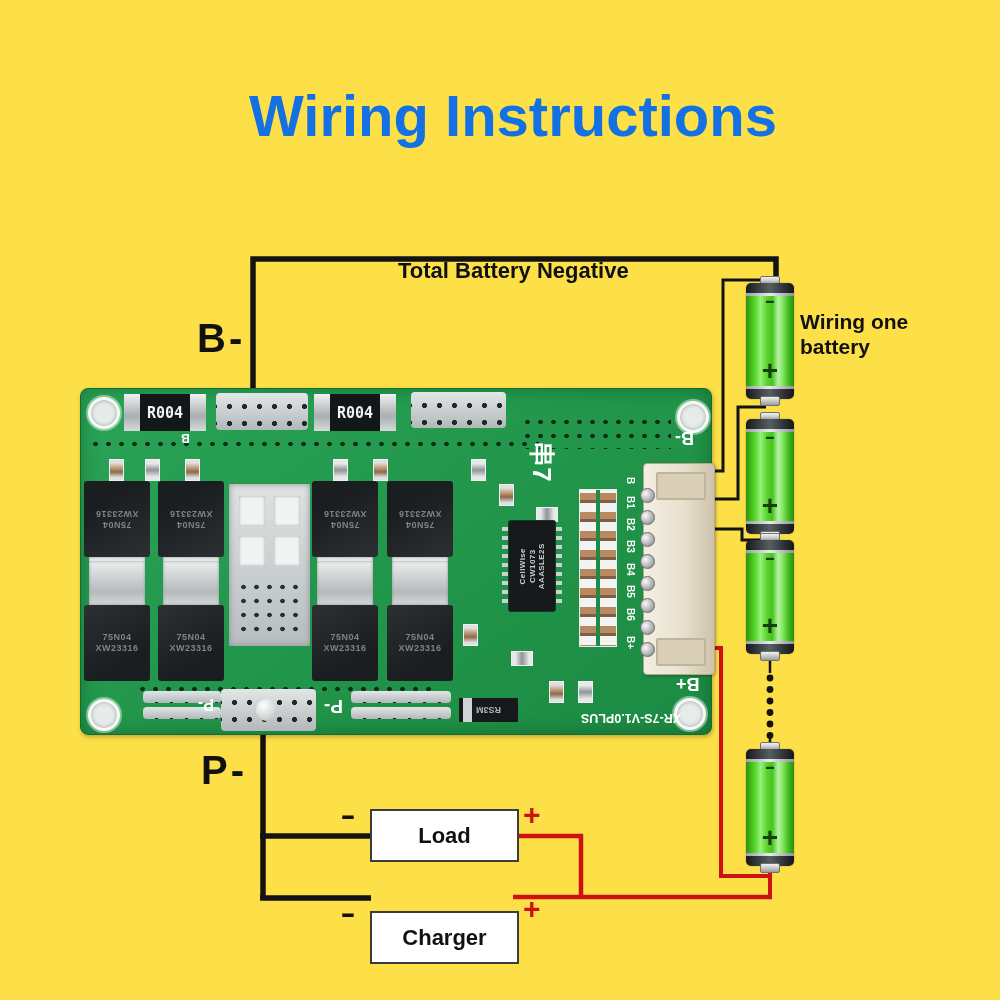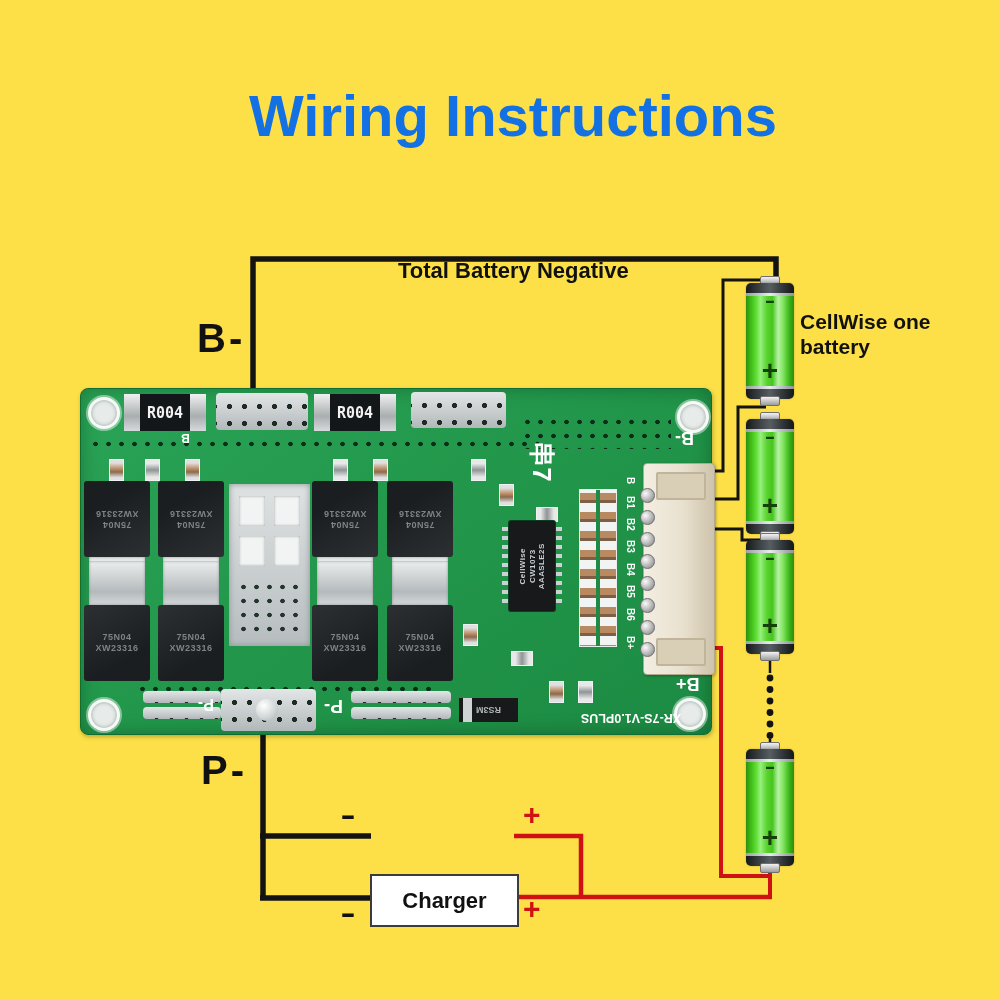--- a/index.html
+++ b/index.html
@@ -17,21 +17,21 @@
   .pminus{left:201px;top:748px;font-size:40px;letter-spacing:3px;}
   .minbat{left:800px;top:309px;font-size:21px;line-height:25px;white-space:normal;width:160px;}
   .uptobat{left:800px;top:795px;font-size:21px;}
   .sign{position:absolute;font-size:30px;font-weight:700;line-height:30px;}
   .sign.red{color:#d01113;}
 
   
   .endbox{position:absolute;width:145px;height:49px;background:#fff;border:2px solid #3c3c3c;
           display:flex;align-items:center;justify-content:center;font-size:22px;font-weight:700;}
   #loadbox{left:370px;top:809px;}
-  #chargerbox{left:370px;top:874px;text-align:right;}
+  #chargerbox{left:370px;top:911px;text-align:right;}
 
   
   .battery{position:absolute;left:746px;width:48px;border-radius:4px;overflow:visible;}
   .battery .shell{position:absolute;inset:0;border-radius:5px;overflow:hidden;
       box-shadow:0 0 2px rgba(0,0,0,.25);}
   .battery .cap{position:absolute;left:0;right:0;height:13px;
       background:linear-gradient(90deg,#17191a,#3d4346 30%,#575e62 50%,#33383b 75%,#151718);}
   .battery .cap.t{top:0;}
   .battery .cap.t::after,.battery .cap.b::before{content:"";position:absolute;left:0;right:0;height:3px;
       background:linear-gradient(90deg,#9aa0a3,#e8ecee 50%,#8c9295);}
@@ -348,24 +348,27 @@
       <span class="bsign m">-</span>
       <span class="bsign p">+</span>
     </div>
     <div class="nub b"></div>
   </div>
 
   <div class="lbl tbn">Total Battery Negative</div>
   <div class="lbl bminus">B-</div>
   <div class="lbl pminus">P-</div>
   <div class="lbl minbat">
-    <span>CellWise one</span><br>
+    <span>Wiring one</span><br>
     <span>battery</span>
   </div>
 
+  <div class="endbox" id="loadbox">
+    <span>Load</span>
+  </div>
   <div class="endbox" id="chargerbox">
     <span>Charger</span>
   </div>
   <span class="sign" style="left:343px;top:800px;transform:scaleX(1.5);">-</span>
   <span class="sign red" style="left:523px;top:800px;">+</span>
   <span class="sign" style="left:343px;top:898px;transform:scaleX(1.5);">-</span>
   <span class="sign red" style="left:523px;top:894px;">+</span>
 
 </div>
 

